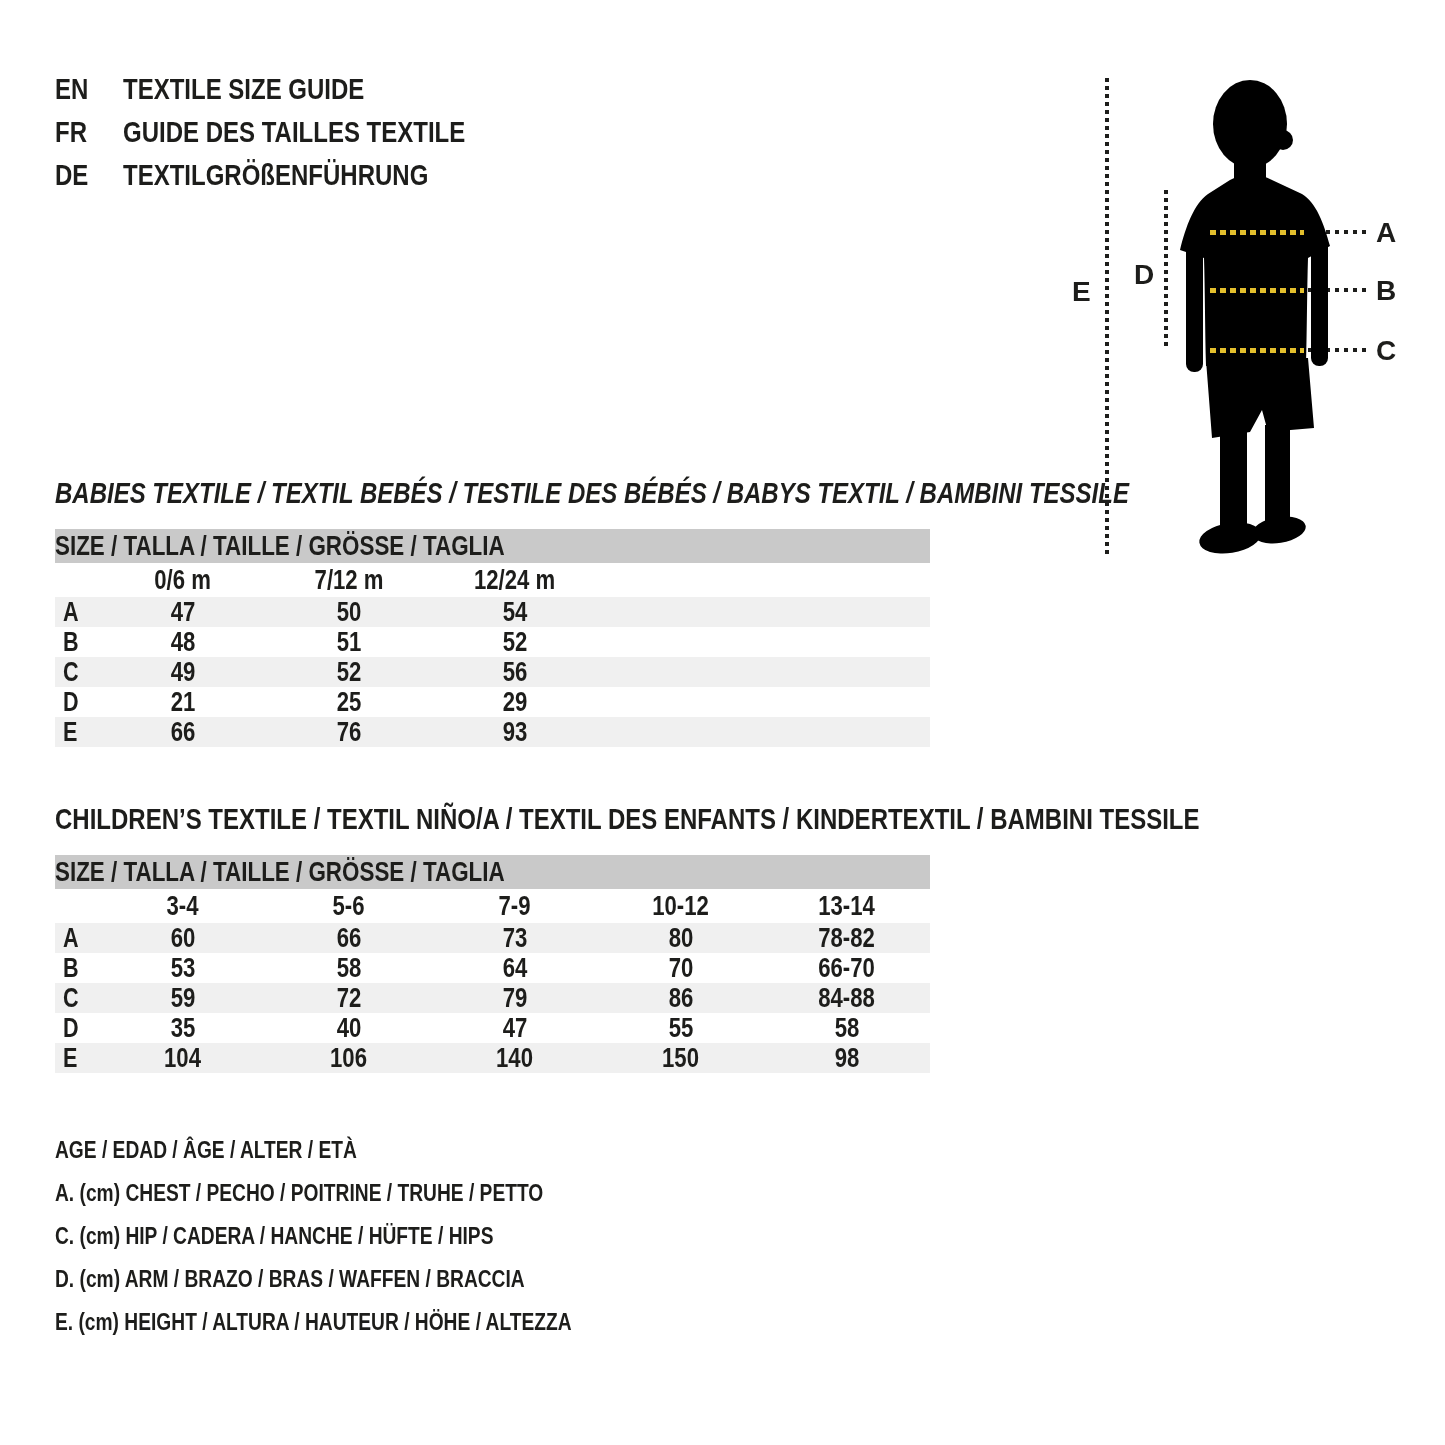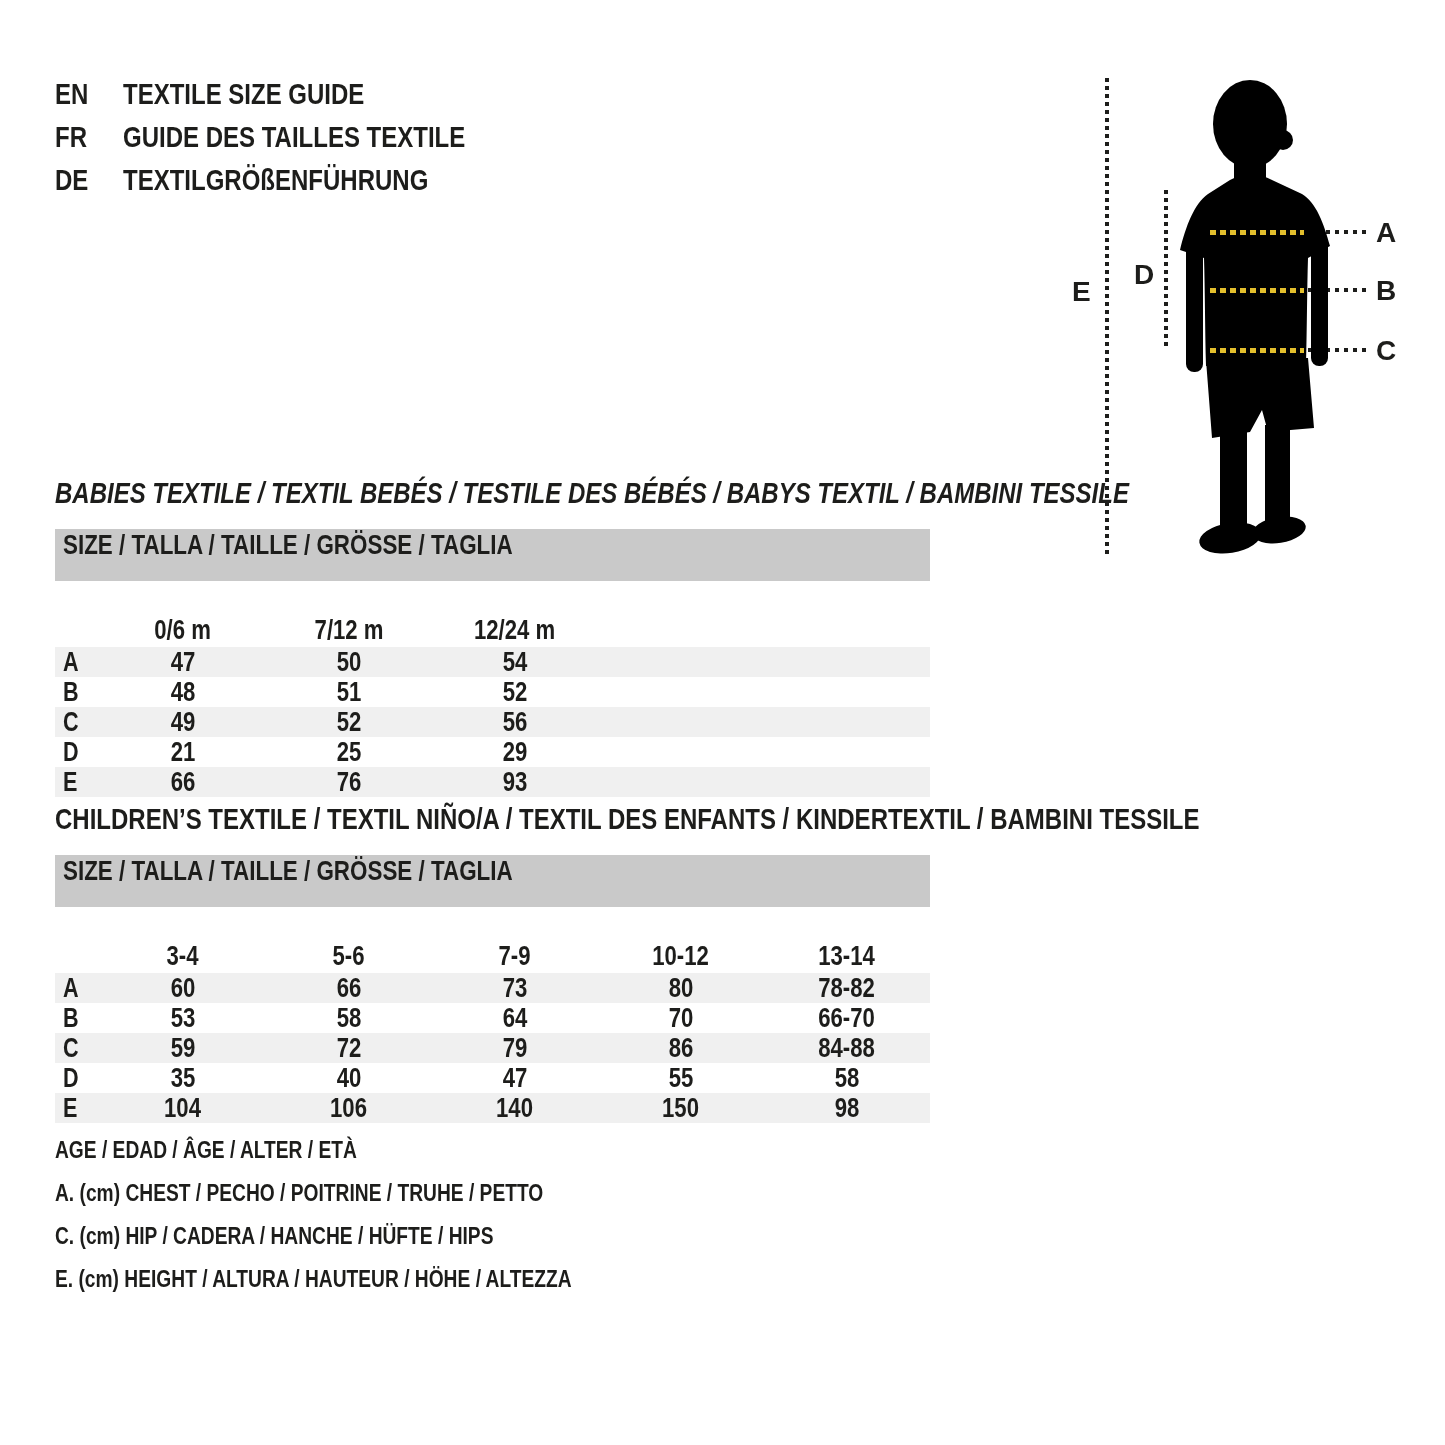--- a/index.html
+++ b/index.html
@@ -7,29 +7,29 @@
     width:1445px;height:1445px;background:#ffffff;position:relative;overflow:hidden;
     font-family:"Liberation Sans",sans-serif;color:#1d1d1b;
     -webkit-font-smoothing:antialiased;
   }
   .abs{position:absolute;}
   
   .cond{display:inline-block;transform:scaleX(0.8);transform-origin:0 50%;white-space:nowrap;}
   .condc{display:inline-block;transform:scaleX(0.82);white-space:nowrap;}
   
   .lang-block{left:55px;top:72px;}
-  .lang-row{display:flex;height:43px;align-items:center;font-size:30px;font-weight:700;}
+  .lang-row{display:flex;height:43px;align-items:flex-start;font-size:30px;font-weight:700;}
   .lang-code{width:68px;flex:0 0 68px;}
   
   .section-title{font-size:30px;font-weight:700;line-height:32px;}
   
   .size-table{width:875px;}
-  .bar{height:52px;background:#c9c9c9;display:flex;padding-left:8px;box-sizing:border-box;font-size:28px;font-weight:700;}
+  .bar{height:34px;background:#c9c9c9;display:flex;align-items:center;padding-left:0;box-sizing:border-box;font-size:28px;font-weight:700;}
   .thead,.trow{display:grid;grid-template-columns:45px 166px 166px 166px 166px 166px;align-items:center;font-size:27px;font-weight:700;}
-  .thead{height:34px;margin-top:32px;}
+  .thead{height:34px;}
   .trow{height:30px;}
   .stripe{background:#f0f0f0;}
   .cell-c{text-align:center;}
   .rlabel{padding-left:8px;}
   
   .legend{left:55px;top:1136px;}
   .legend-line{height:43px;display:flex;align-items:flex-start;font-size:24px;font-weight:700;}
   
   .figure{left:1060px;top:60px;width:385px;height:545px;}
   .vdots{position:absolute;width:4px;background-image:repeating-linear-gradient(to bottom,#1d1d1b 0px,#1d1d1b 4px,transparent 4px,transparent 8px);}
@@ -213,15 +213,18 @@
   <div class="legend-line">
       <span class="cond">AGE / EDAD / ÂGE / ALTER / ETÀ</span>
     </div>
   <div class="legend-line">
       <span class="cond">A. (cm) CHEST / PECHO / POITRINE / TRUHE / PETTO</span>
     </div>
   <div class="legend-line">
       <span class="cond">C. (cm) HIP / CADERA / HANCHE / HÜFTE / HIPS</span>
     </div>
   <div class="legend-line">
+      <span class="cond">D. (cm) ARM / BRAZO / BRAS / WAFFEN / BRACCIA</span>
+    </div>
+  <div class="legend-line">
       <span class="cond">E. (cm) HEIGHT / ALTURA / HAUTEUR / HÖHE / ALTEZZA</span>
     </div>
 </div>
 
 </body></html>

